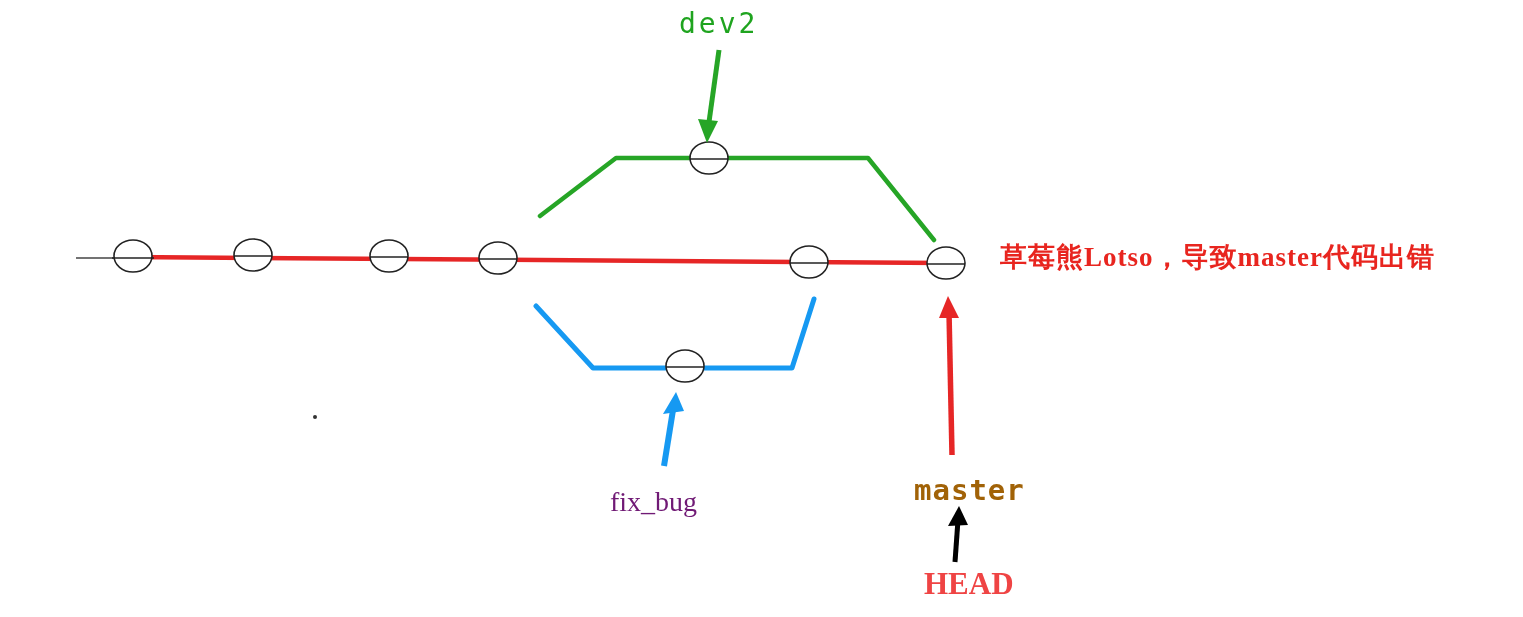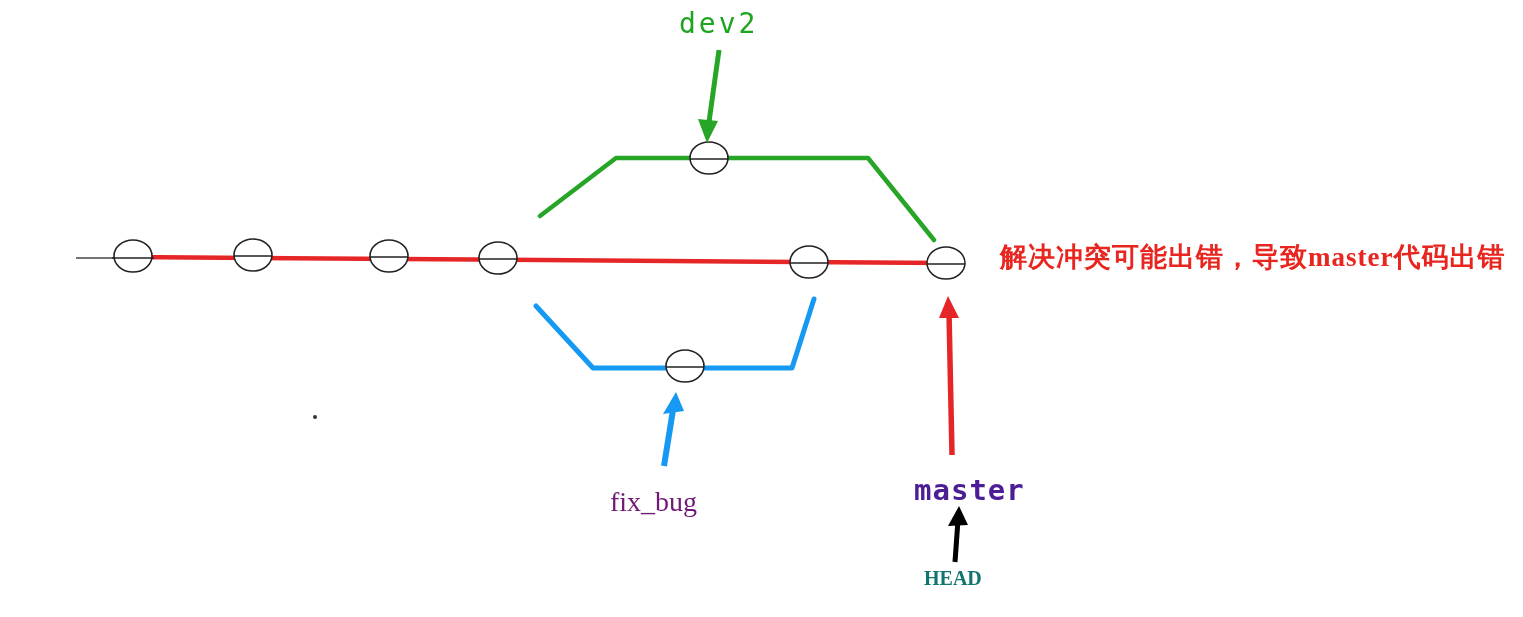--- a/index.html
+++ b/index.html
@@ -40,30 +40,30 @@
     font-family: "Liberation Serif", serif;
     font-size: 28px;
     color: #701a75;
   }
   .lbl-master {
     left: 866px;
     top: 476px;
     font-family: "DejaVu Sans Mono", monospace;
     font-size: 29px;
     font-weight: bold;
-    color: #4c1d95;
+    color: #a16207;
     letter-spacing: 1px;
   }
   .lbl-head {
     left: 876px;
     top: 568px;
     font-family: "Liberation Serif", serif;
-    font-size: 20px;
+    font-size: 31px;
     font-weight: bold;
-    color: #0f766e;
+    color: #ef4444;
   }
   .lbl-annotation {
     left: 952px;
     top: 244px;
     font-family: "Liberation Serif", serif;
     font-size: 27px;
     font-weight: bold;
     color: #e8251f;
     letter-spacing: 1px;
   }
@@ -154,18 +154,18 @@
   </svg>
 
   <div class="lbl lbl-dev2">dev2</div>
 
   <div class="lbl lbl-fixbug">fix_bug</div>
 
   <div class="lbl lbl-master">master</div>
 
   <div class="lbl lbl-head">HEAD</div>
 
-  <div class="lbl lbl-annotation">解决冲突可能出错，导致master代码出错</div>
+  <div class="lbl lbl-annotation">草莓熊Lotso，导致master代码出错</div>
 
 
   <div class="stray-mark"></div>
 
 </div>
 
 </body></html>

